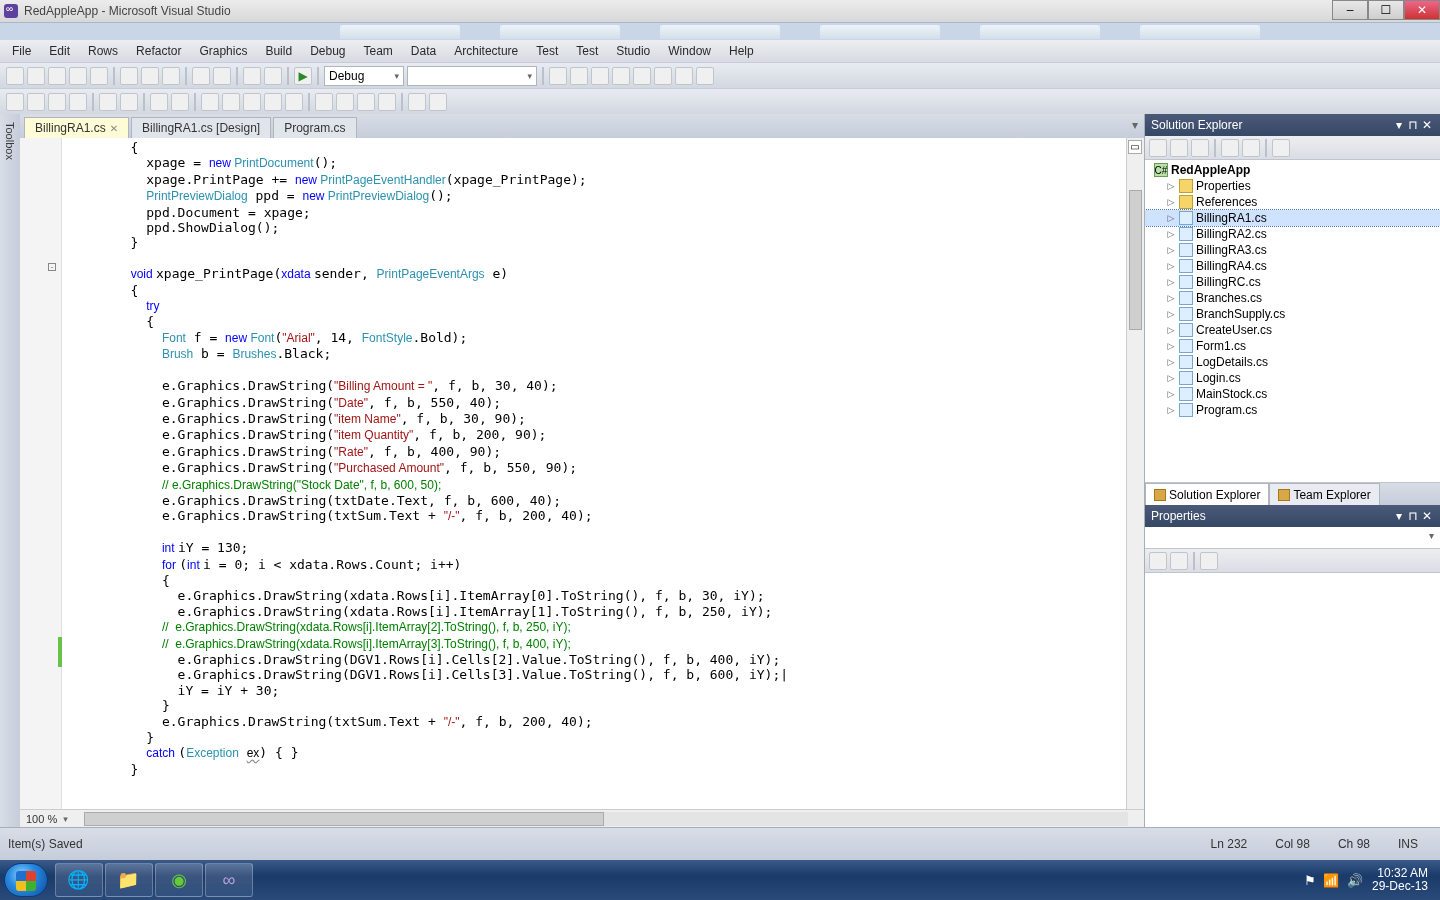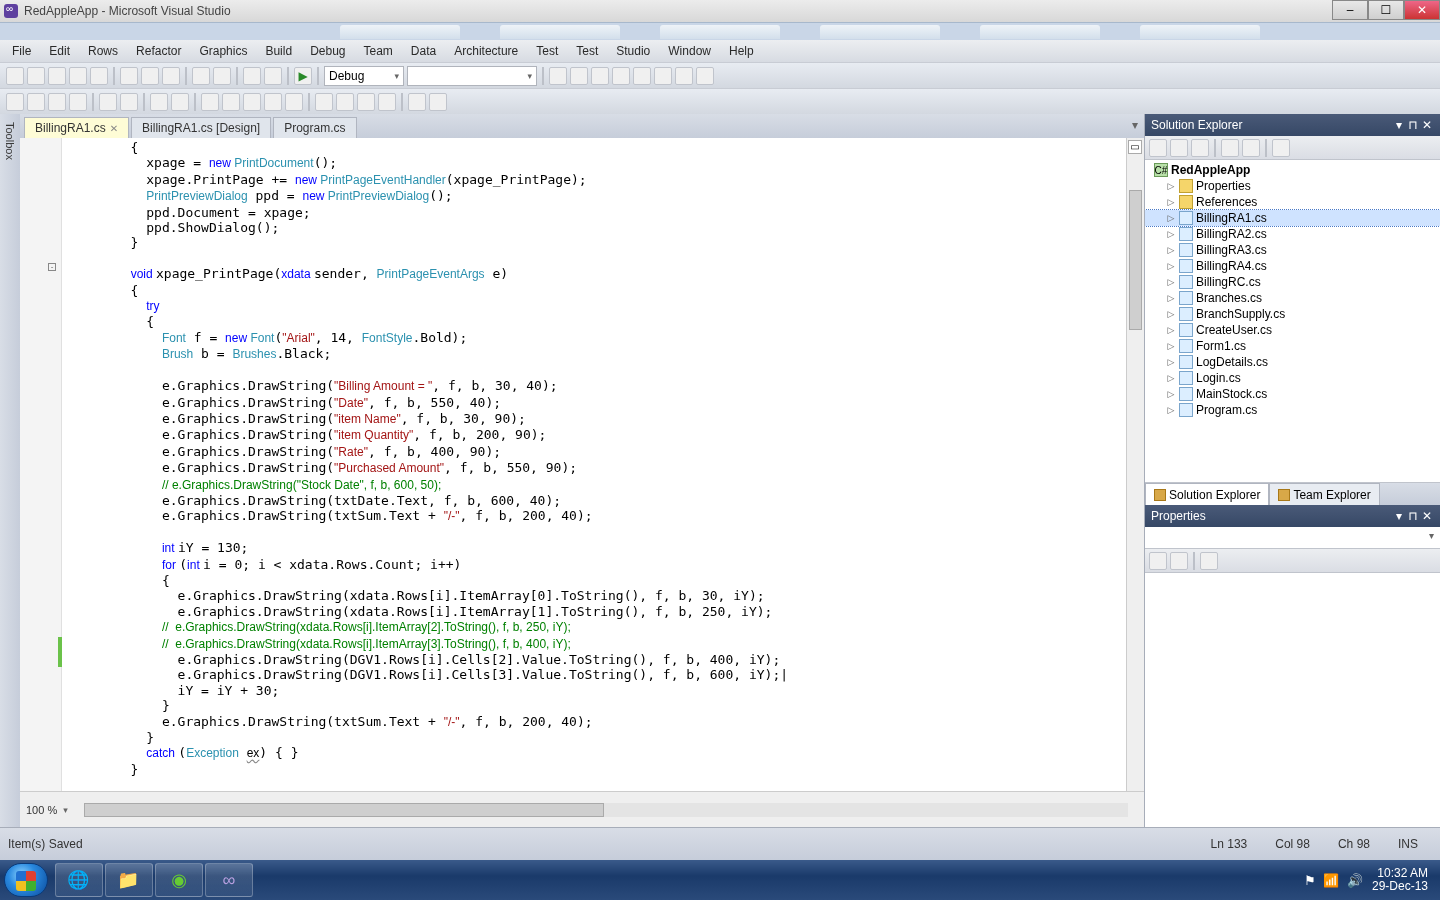--- a/index.html
+++ b/index.html
@@ -51,21 +51,21 @@
 .codewrap { flex:1; position:relative; background:#fff; overflow:hidden; }
 .gutter { position:absolute; left:0; top:0; bottom:18px; width:42px; background:#f4f4f4; border-right:1px solid #e0e0e0; }
 .gutter .mark { position:absolute; left:28px; width:8px; height:8px; border:1px solid #888; font-size:8px; line-height:6px; text-align:center; color:#666; }
 .gutter .chg { position:absolute; left:38px; width:4px; background:#6bc24a; }
 pre.code { position:absolute; left:48px; top:2px; right:18px; bottom:18px; font-family: Consolas, monospace; font-size:13px; line-height:15.4px; white-space:pre; color:#000; overflow:hidden; }
 .kw { color:#0000ff; }
 .ty { color:#2b91af; }
 .st { color:#a31515; }
 .cm { color:#008000; }
 
-.hscroll { position:absolute; left:0; right:0; bottom:0; height:36px; background:#efefef; border-top:1px solid #ccc; display:flex; align-items:center; }
+.hscroll { position:absolute; left:0; right:0; bottom:0; height:18px; background:#efefef; border-top:1px solid #ccc; display:flex; align-items:center; }
 .hscroll .zoom { padding:0 6px; color:#333; font-size:11px; }
 .hscroll .track { flex:1; height:14px; background:#e4e4e4; position:relative; margin:0 16px; }
 .hscroll .thumb { position:absolute; left:0; width:520px; top:0; bottom:0; background:#cfcfcf; border:1px solid #aaa; }
 .vscroll { position:absolute; right:0; top:0; bottom:18px; width:18px; background:#efefef; border-left:1px solid #ccc; }
 .vscroll .thumb { position:absolute; top:52px; height:140px; left:2px; right:2px; background:#cfcfcf; border:1px solid #aaa; }
 .vscroll .nav { position:absolute; top:2px; right:2px; width:14px; height:14px; background:#fff; border:1px solid #aaa; font-size:10px; text-align:center; line-height:12px; }
 
 
 .rightcol { width:296px; display:flex; flex-direction:column; background:#e8ecf2; border-left:1px solid #a7adb9; }
 .panel-hdr { height:22px; background: linear-gradient(#4a5a78,#364866); color:#fff; display:flex; align-items:center; padding:0 6px; font-size:11px; }
@@ -431,21 +431,21 @@
         <div class="tbtn"></div>
       </div>
       <div class="prop-grid"></div>
     </div>
   </div>
 </div>
 
 <div class="statusbar">
   <span>Item(s) Saved</span>
   <span class="sp"></span>
-  <span class="cell">Ln 133</span>
+  <span class="cell">Ln 232</span>
   <span class="cell">Col 98</span>
   <span class="cell">Ch 98</span>
   <span class="cell">INS</span>
 </div>
 
 <div class="taskbar">
   <div class="start"></div>
   <div class="tbapp">🌐</div>
   <div class="tbapp">📁</div>
   <div class="tbapp" style="color:#6c3;">◉</div>

